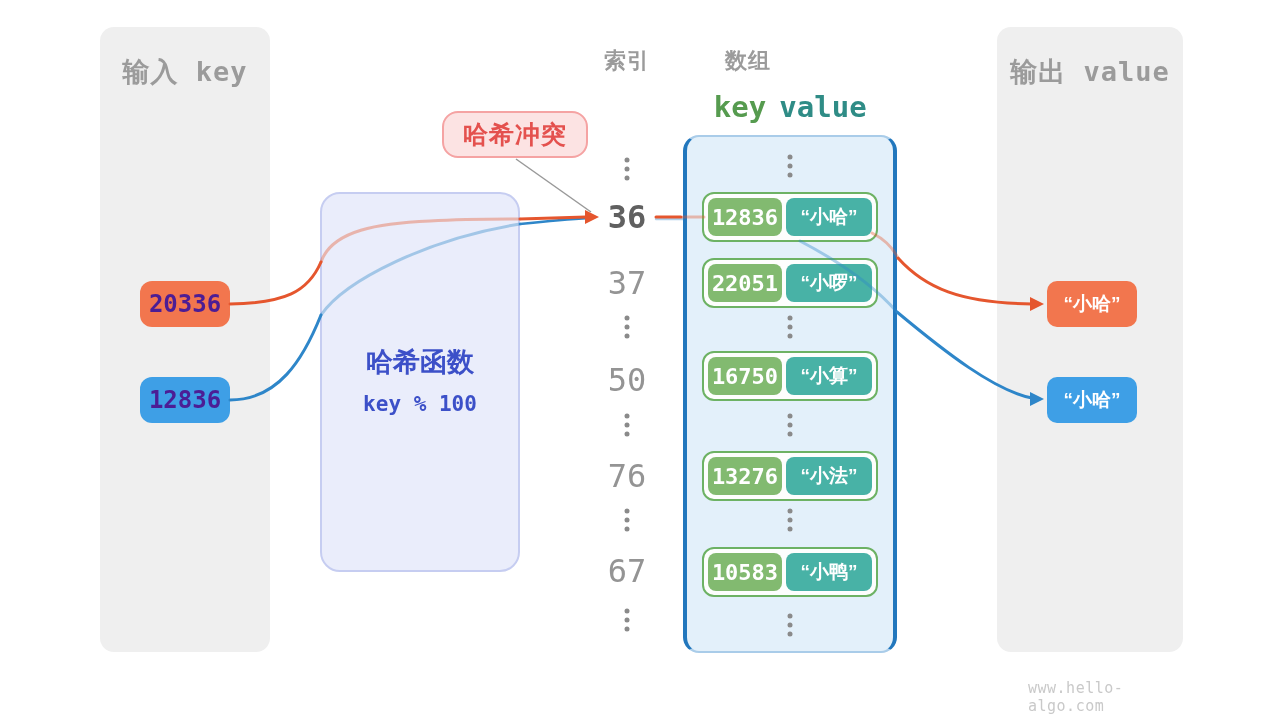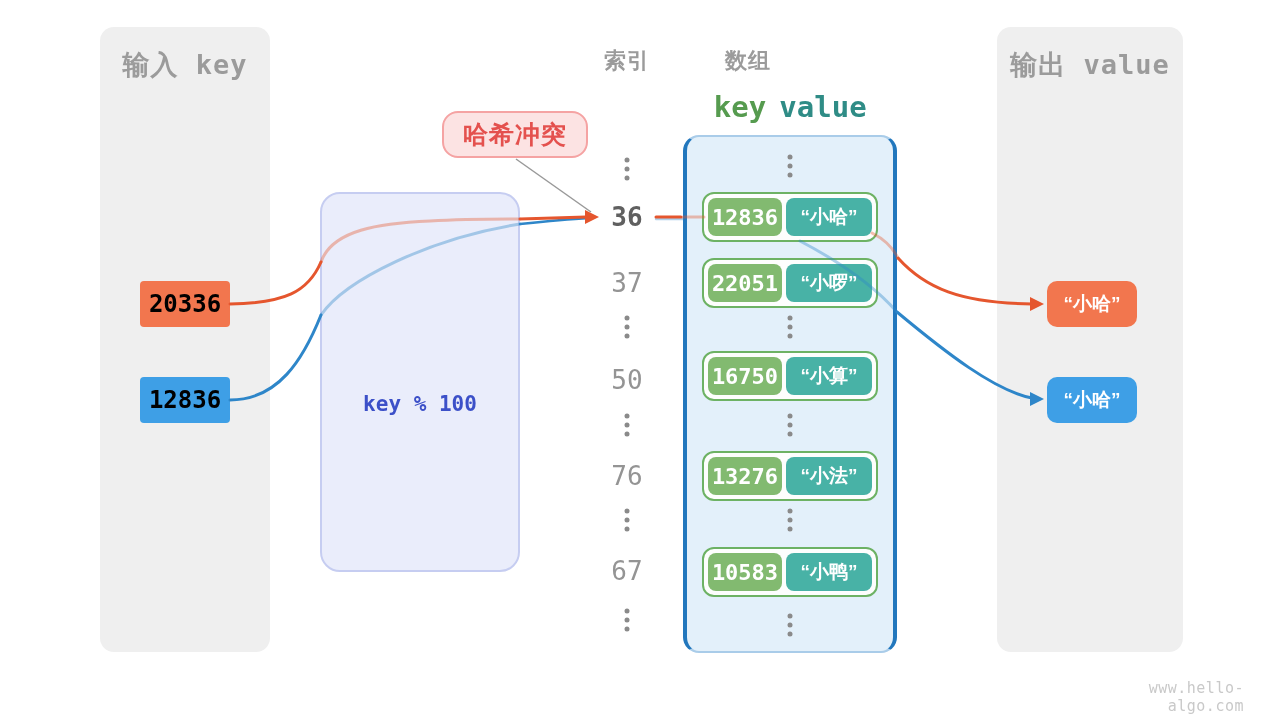--- a/index.html
+++ b/index.html
@@ -14,40 +14,40 @@
     --connector:#999999; --watermark:#c9c9c9;
   }
   *{margin:0;padding:0;box-sizing:border-box}
   html,body{width:1280px;height:720px;overflow:hidden}
   body{background:var(--canvas_bg);font-family:"Liberation Sans","DejaVu Sans",sans-serif;position:relative}
   .abs{position:absolute}
   .ctr{transform:translate(-50%,-50%);white-space:nowrap}
   .mono{font-family:"DejaVu Sans Mono","Liberation Sans",sans-serif}
 
   .side-panel{background:var(--panel_bg);border-radius:14px;}
-  .panel-title{font-size:27px;font-weight:bold;color:var(--panel_title);letter-spacing:1px;text-align:center;padding-top:20px;font-family:"DejaVu Sans Mono","Liberation Sans",sans-serif}
-
-  .key-box{width:90px;height:46px;border-radius:4px;color:#000000;font-size:24px;font-weight:bold;
+  .panel-title{font-size:27px;font-weight:bold;color:var(--panel_title);letter-spacing:1px;text-align:center;padding-top:27px;font-family:"DejaVu Sans Mono","Liberation Sans",sans-serif}
+
+  .key-box{width:90px;height:46px;border-radius:12px;color:#4c1d95;font-size:24px;font-weight:bold;
     display:flex;align-items:center;justify-content:center}
   .val-box{width:90px;height:46px;border-radius:10px;color:#fff;font-size:19px;font-weight:bold;
     display:flex;align-items:center;justify-content:center}
   .bg-orange{background:var(--orange)} .bg-blue{background:var(--blue)}
 
   .hash-box{left:320px;top:192px;width:200px;height:380px;background:var(--hash_bg);
     border:2px solid var(--hash_border);border-radius:20px}
   .hash-name{position:absolute;width:100%;top:150px;text-align:center;font-size:27px;font-weight:600;color:var(--hash_text)}
   .hash-formula{position:absolute;width:100%;top:198px;text-align:center;font-size:21px;font-weight:600;color:var(--hash_text)}
 
   .collision{left:442px;top:111px;width:146px;height:47px;background:var(--collision_bg);
     border:2.5px solid var(--collision_border);border-radius:16px;color:var(--collision_text);
     font-size:25px;font-weight:bold;display:flex;align-items:center;justify-content:center;letter-spacing:1px}
 
   .col-title{font-size:22px;font-weight:bold;color:var(--panel_title);letter-spacing:1px}
   .kv-header{font-size:29px;font-weight:bold}
-  .idx{font-size:26px;color:var(--index_text)}
+  .idx{font-size:32px;color:var(--index_text)}
   .idx.bold{font-weight:bold;color:var(--index_bold)}
 
   .array-panel{left:683px;top:135px;width:214px;height:518px;background:var(--array_bg);
     border-left:4px solid var(--array_border);border-right:4px solid var(--array_border);
     border-top:2px solid var(--array_border_soft);border-bottom:2px solid var(--array_border_soft);
     border-radius:16px}
 
   .row{left:702px;width:176px;height:50px;background:var(--row_bg);border:2px solid var(--row_border);
     border-radius:12px;display:flex;align-items:center;padding:4px;gap:4px}
   .cell-key{width:74px;height:38px;background:var(--green_key);border-radius:8px;color:#fff;
@@ -70,20 +70,21 @@
 </head>
 <body>
 
 <div class="abs side-panel" style="left:100px;top:27px;width:170px;height:625px">
   <div class="panel-title">输入 key</div>
 </div>
 <div class="abs key-box bg-orange mono" style="left:140px;top:281px">20336</div>
 <div class="abs key-box bg-blue mono" style="left:140px;top:377px">12836</div>
 
 <div class="abs hash-box">
+  <div class="hash-name">哈希函数</div>
   <div class="hash-formula mono">key % 100</div>
 </div>
 
 <div class="abs collision">哈希冲突</div>
 
 <div class="abs ctr col-title" style="left:627px;top:61px">索引</div>
 <div class="abs ctr col-title" style="left:748px;top:61px">数组</div>
 <div class="abs ctr kv-header mono" style="left:740px;top:107px;color:var(--key_header)">key</div>
 <div class="abs ctr kv-header mono" style="left:823px;top:107px;color:var(--value_header)">value</div>
 
@@ -165,21 +166,21 @@
     <i></i>
     <i></i>
   </div>
 
 <div class="abs side-panel" style="left:997px;top:27px;width:186px;height:625px">
   <div class="panel-title">输出 value</div>
 </div>
 <div class="abs val-box bg-orange" style="left:1047px;top:281px">“小哈”</div>
 <div class="abs val-box bg-blue" style="left:1047px;top:377px">“小哈”</div>
 
-<div class="abs watermark mono" style="left:1078px;top:679px;width:166px;text-align:right">www.hello-algo.com</div>
+<div class="abs watermark mono" style="left:1028px;top:679px;width:166px;">www.hello-algo.com</div>
 
 <svg class="overlay" width="1280" height="720" viewBox="0 0 1280 720">
 
   <path class="st-gray" d="M 516 159 L 591 212"></path>
 
   <path class="st-orange" d="M 230 304 C 285 303 308 292 321 262"></path>
   <path class="st-orange faded" d="M 321 262 C 332 230 380 223 430 221 C 465 219 495 219 520 219"></path>
   <path class="st-blue" d="M 230 400 C 278 400 303 360 321 315"></path>
   <path class="st-blue faded" d="M 321 315 C 345 280 430 238 520 224"></path>
 

